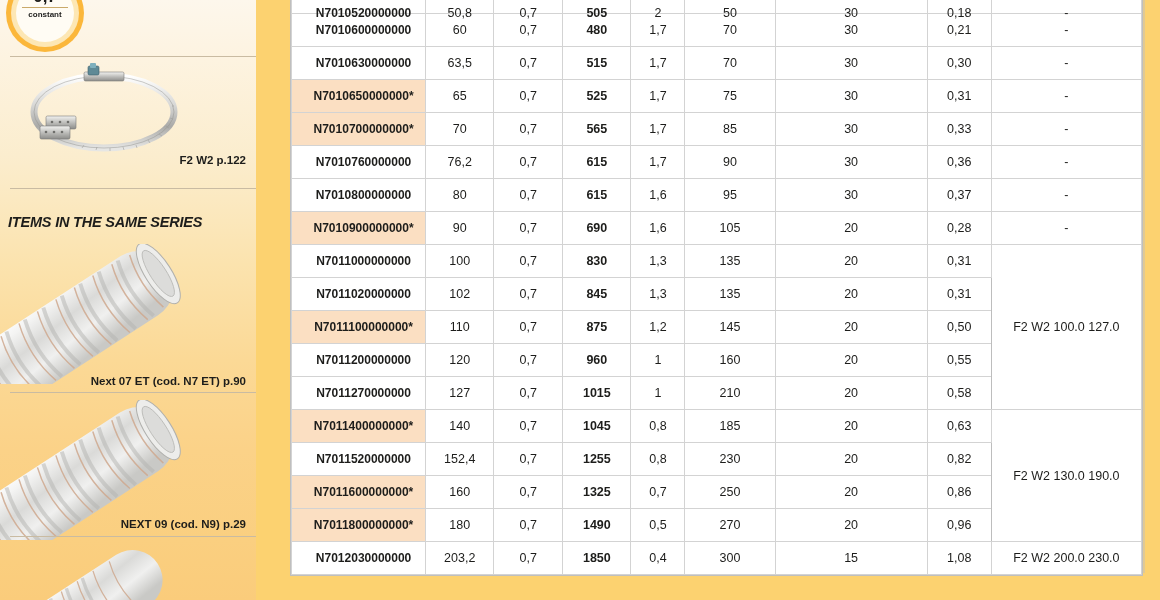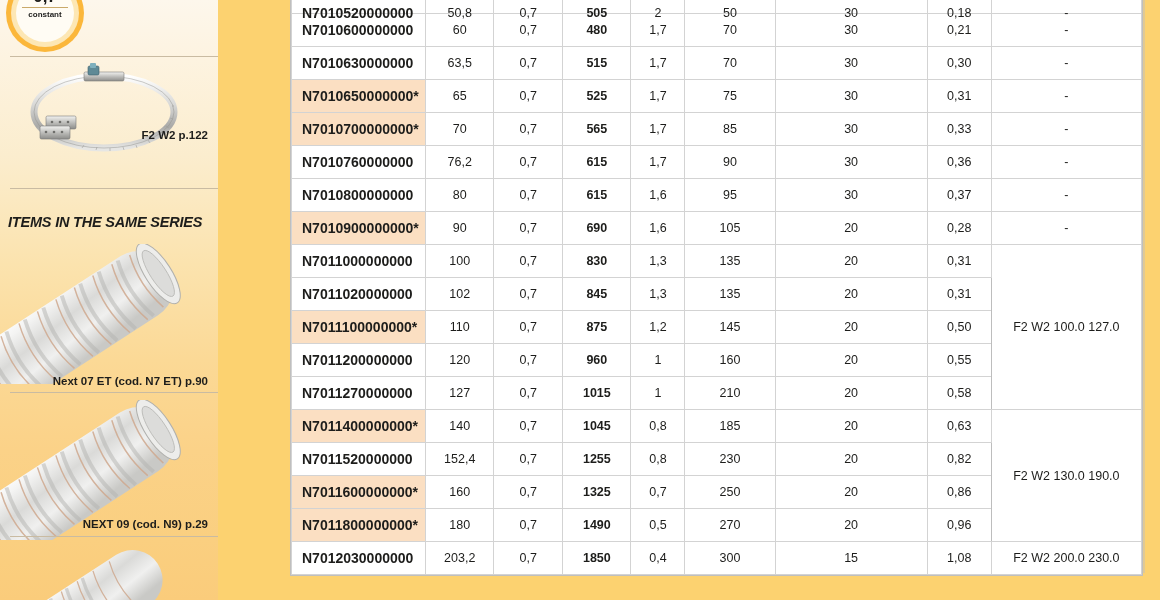--- a/index.html
+++ b/index.html
@@ -5,21 +5,21 @@
   html,body{margin:0;padding:0;}
   body{
     width:1160px;height:600px;overflow:hidden;
     font-family:"Liberation Sans","DejaVu Sans",sans-serif;
     background:#FCD270;
   }
   .page{position:relative;width:1160px;height:600px;}
 
   
   .sidebar{
-    position:absolute;left:0;top:0;width:218px;height:600px;
+    position:absolute;left:0;top:0;width:256px;height:600px;
     background:linear-gradient(to bottom,#FDF7EC 0%,#FDF3E0 10%,#FBEDCE 26%,#FBE3AE 44%,#FBD996 60%,#FBD288 75%,#FACF80 90%,#FACC7B 100%);
     overflow:hidden;
   }
   .badge-row{position:absolute;left:0;top:-26px;width:272px;height:84px;}
   .ring{
     position:absolute;left:6px;top:0;width:78px;height:78px;border-radius:50%;
     background:#FBB73B;
   }
   .ring2{
     position:absolute;left:11px;top:5px;width:68px;height:68px;border-radius:50%;
@@ -63,21 +63,21 @@
   .tablewrap{
     position:absolute;left:290px;top:-1px;width:851px;
     background:#fff;border:1px solid #BFBFBF;border-top:none;
   }
   table{border-collapse:collapse;width:851px;table-layout:fixed;}
   td{
     height:33px;border:1px solid #D3D3D3;font-size:12.5px;color:#1d1d1b;
     text-align:center;vertical-align:middle;box-sizing:border-box;padding:0;
   }
   td.code{
-    text-align:left;padding-left:10px;font-weight:bold;font-size:14px;
+    text-align:center;padding-left:10px;font-weight:bold;font-size:12px;
   }
   td.b{font-weight:bold;}
   tr.hi td.code{background:#FBDFC2;}
   td.merge{border-left:1px solid #BDBDBD;}
   .shadow{
     position:absolute;left:1141px;top:0;width:4px;height:573px;background:#BFBFBF;opacity:.45;
   }
 </style>
 </head>
 <body>
@@ -138,21 +138,21 @@
       <g fill="#6e6e6b">
         <circle cx="28" cy="60" r="1.3"></circle>
           <circle cx="36" cy="60" r="1.3"></circle>
           <circle cx="44" cy="60" r="1.3"></circle>
         <circle cx="22" cy="70" r="1.3"></circle>
           <circle cx="30" cy="70" r="1.3"></circle>
           <circle cx="38" cy="70" r="1.3"></circle>
       </g>
     </svg>
 
-    <div class="cap-strong" style="top:129px;margin-left:40px;">F2 W2 p.122</div>
+    <div class="cap-strong" style="top:154px;margin-left:40px;">F2 W2 p.122</div>
 
     <div class="hr" style="top:188px;"></div>
 
     <div class="series-t2">ITEMS IN THE SAME SERIES</div>
 
     <svg class="hose" style="top:244px;" viewBox="0 0 200 140">
       <defs>
         <linearGradient id="hg" x1="0" y1="0" x2="0.35" y2="1">
           <stop offset="0%" stop-color="#ffffff"></stop>
             <stop offset="18%" stop-color="#f4f4f3"></stop>

